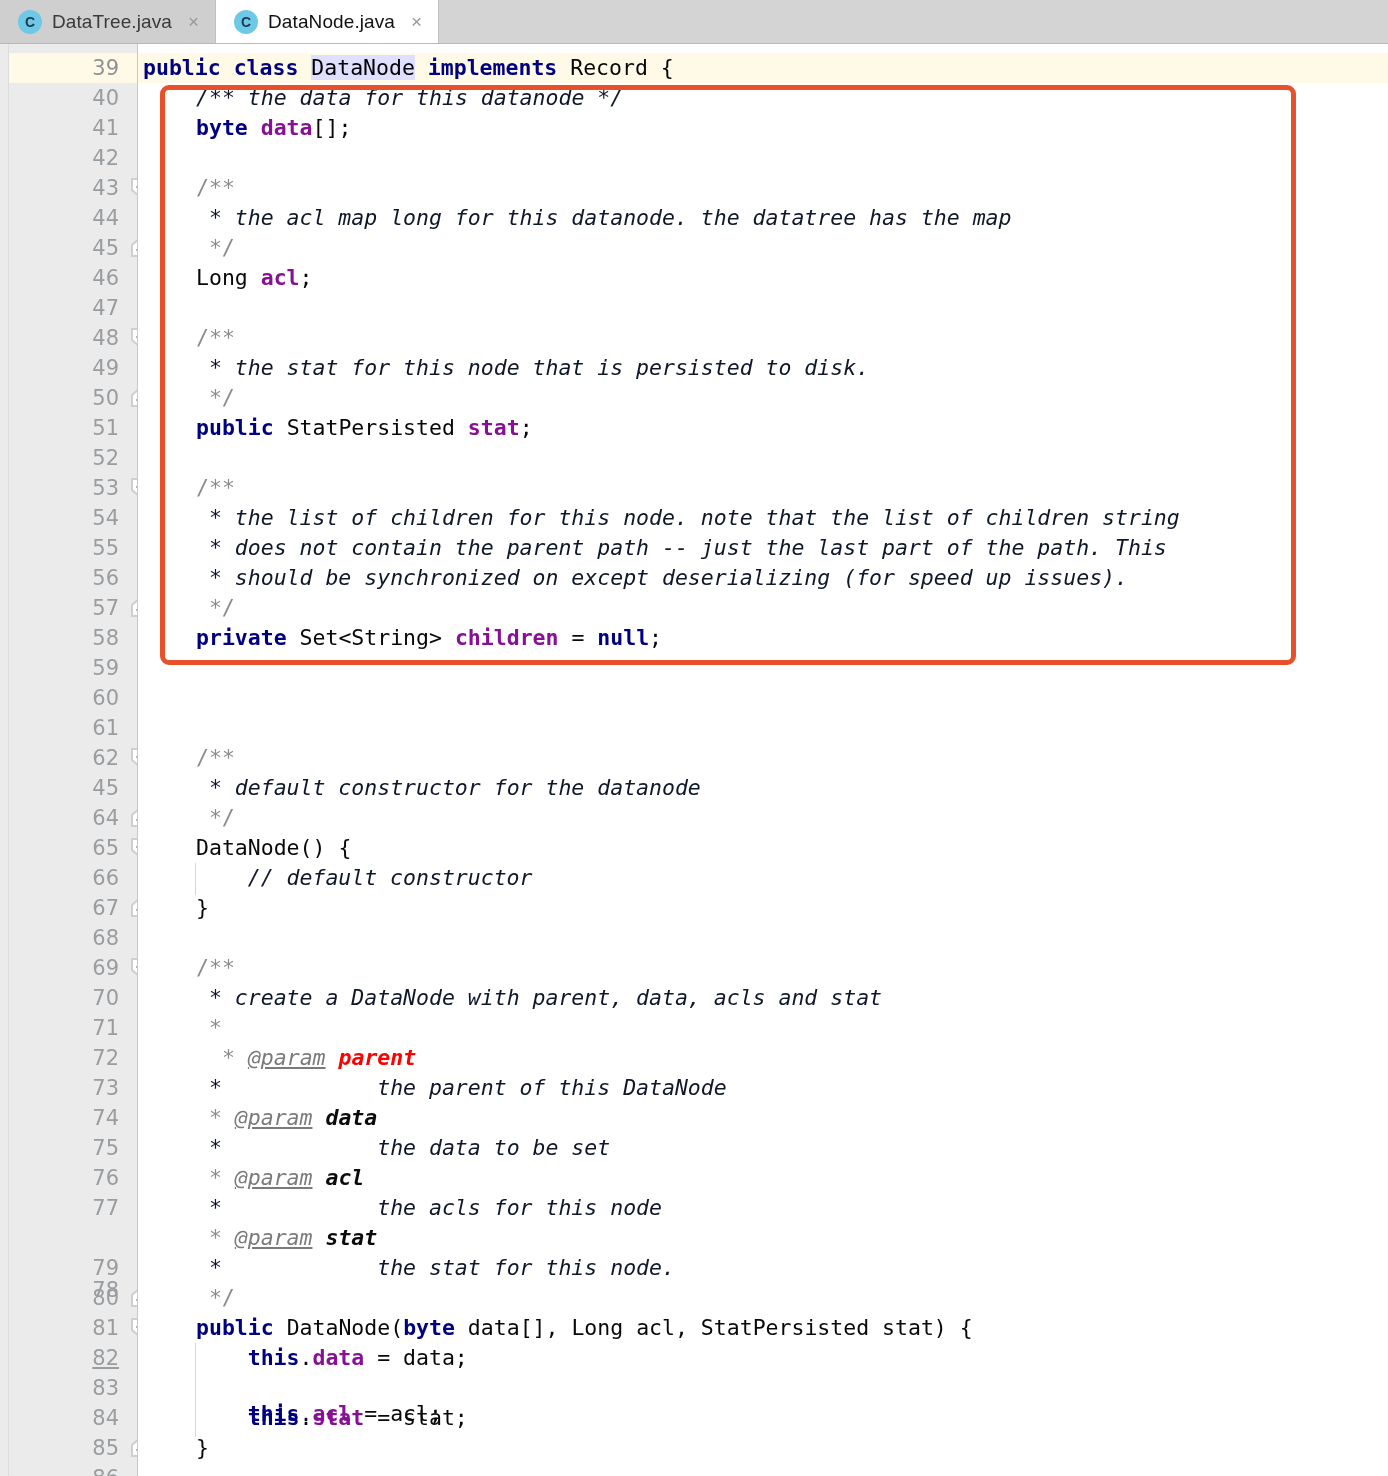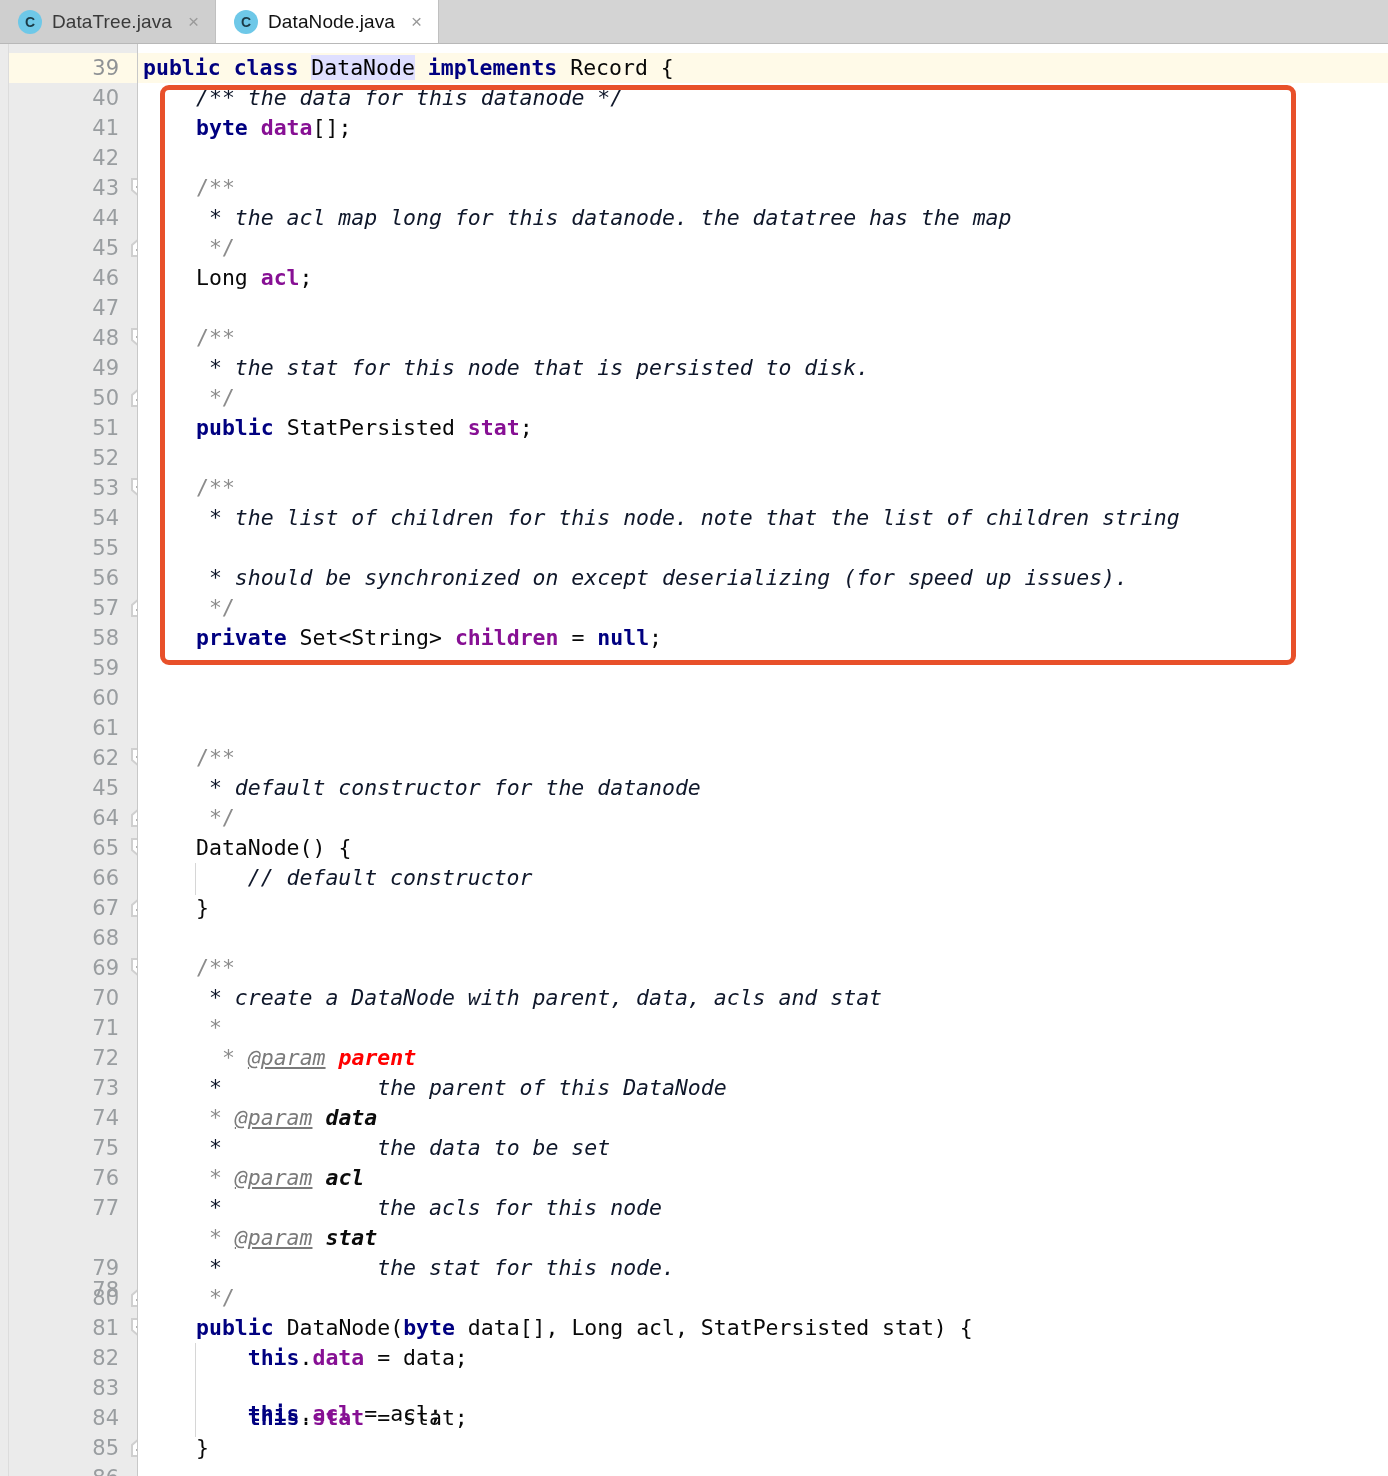--- a/index.html
+++ b/index.html
@@ -253,21 +253,21 @@
       <div class="lnum" style="top: 1239px;">80</div>
       <div class="fold" style="top: 1241px;"><svg width="26" height="26" viewBox="0 0 26 26">
           <path d="M13 3 l8 7 v11 h-16 v-11 Z" fill="#fff" stroke="#cfcfcf" stroke-width="2"></path>
           <rect x="9" y="14" width="8" height="2" fill="#b3b3b3"></rect>
         </svg></div>
       <div class="lnum" style="top: 1269px;">81</div>
       <div class="fold" style="top: 1271px;"><svg width="26" height="26" viewBox="0 0 26 26">
           <path d="M5 4 h16 v11 l-8 7 l-8 -7 Z" fill="#fff" stroke="#cfcfcf" stroke-width="2"></path>
           <rect x="9" y="11" width="8" height="2" fill="#b3b3b3"></rect>
         </svg></div>
-      <div class="lnum" style="top: 1299px;">82</div>
+      <div class="lnum" style="top: 1299px; text-decoration: underline;">82</div>
       <div class="lnum" style="top: 1329px;">83</div>
       <div class="lnum" style="top: 1359px;">84</div>
       <div class="lnum" style="top: 1389px;">85</div>
       <div class="fold" style="top: 1391px;"><svg width="26" height="26" viewBox="0 0 26 26">
           <path d="M13 3 l8 7 v11 h-16 v-11 Z" fill="#fff" stroke="#cfcfcf" stroke-width="2"></path>
           <rect x="9" y="14" width="8" height="2" fill="#b3b3b3"></rect>
         </svg></div>
       <div class="lnum" style="top: 1419px;">86</div>
       <div class="foldrail" style="top: 39px; height: 1410px;"></div>
     </div>
@@ -280,20 +280,21 @@
       <div class="code" style="top: 129px; left: 58px;"><span class="cmtn">/**</span></div>
       <div class="code" style="top: 159px; left: 70.93px;"><span class="cmt">* the acl map long for this <span class="typo">datanode</span>. the <span class="typo">datatree</span> has the map</span></div>
       <div class="code" style="top: 189px; left: 70.93px;"><span class="cmtn">*/</span></div>
       <div class="code" style="top: 219px; left: 58px;"><span class="plain">Long</span> <span class="fld">acl</span><span class="plain">;</span></div>
       <div class="code" style="top: 279px; left: 58px;"><span class="cmtn">/**</span></div>
       <div class="code" style="top: 309px; left: 70.93px;"><span class="cmt">* the stat for this node that is persisted to disk.</span></div>
       <div class="code" style="top: 339px; left: 70.93px;"><span class="cmtn">*/</span></div>
       <div class="code" style="top: 369px; left: 58px;"><span class="kw">public</span> <span class="plain">StatPersisted</span> <span class="fld">stat</span><span class="plain">;</span></div>
       <div class="code" style="top: 429px; left: 58px;"><span class="cmtn">/**</span></div>
       <div class="code" style="top: 459px; left: 70.93px;"><span class="cmt">* the list of children for this node. note that the list of children string</span></div>
+      <div class="code" style="top: 489px; left: 70.93px;"><span class="cmt">* does not contain the parent path -- just the last part of the path. This</span></div>
       <div class="code" style="top: 519px; left: 70.93px;"><span class="cmt">* should be synchronized on except <span class="typo">deserializing</span> (for speed up issues).</span></div>
       <div class="code" style="top: 549px; left: 70.93px;"><span class="cmtn">*/</span></div>
       <div class="code" style="top: 579px; left: 58px;"><span class="kw">private</span> <span class="plain">Set&lt;String&gt;</span> <span class="fld">children</span> <span class="plain">=</span> <span class="kw">null</span><span class="plain">;</span></div>
       <div class="code" style="top: 699px; left: 58px;"><span class="cmtn">/**</span></div>
       <div class="code" style="top: 729px; left: 70.93px;"><span class="cmt">* default constructor for the <span class="typo">datanode</span></span></div>
       <div class="code" style="top: 759px; left: 70.93px;"><span class="cmtn">*/</span></div>
       <div class="code" style="top: 789px; left: 58px;"><span class="plain">DataNode() {</span></div>
       <div class="code" style="top: 819px; left: 109.72px;"><span class="cmt">// default constructor</span></div>
       <div class="code" style="top: 849px; left: 58px;"><span class="plain">}</span></div>
       <div class="code" style="top: 909px; left: 58px;"><span class="cmtn">/**</span></div>

